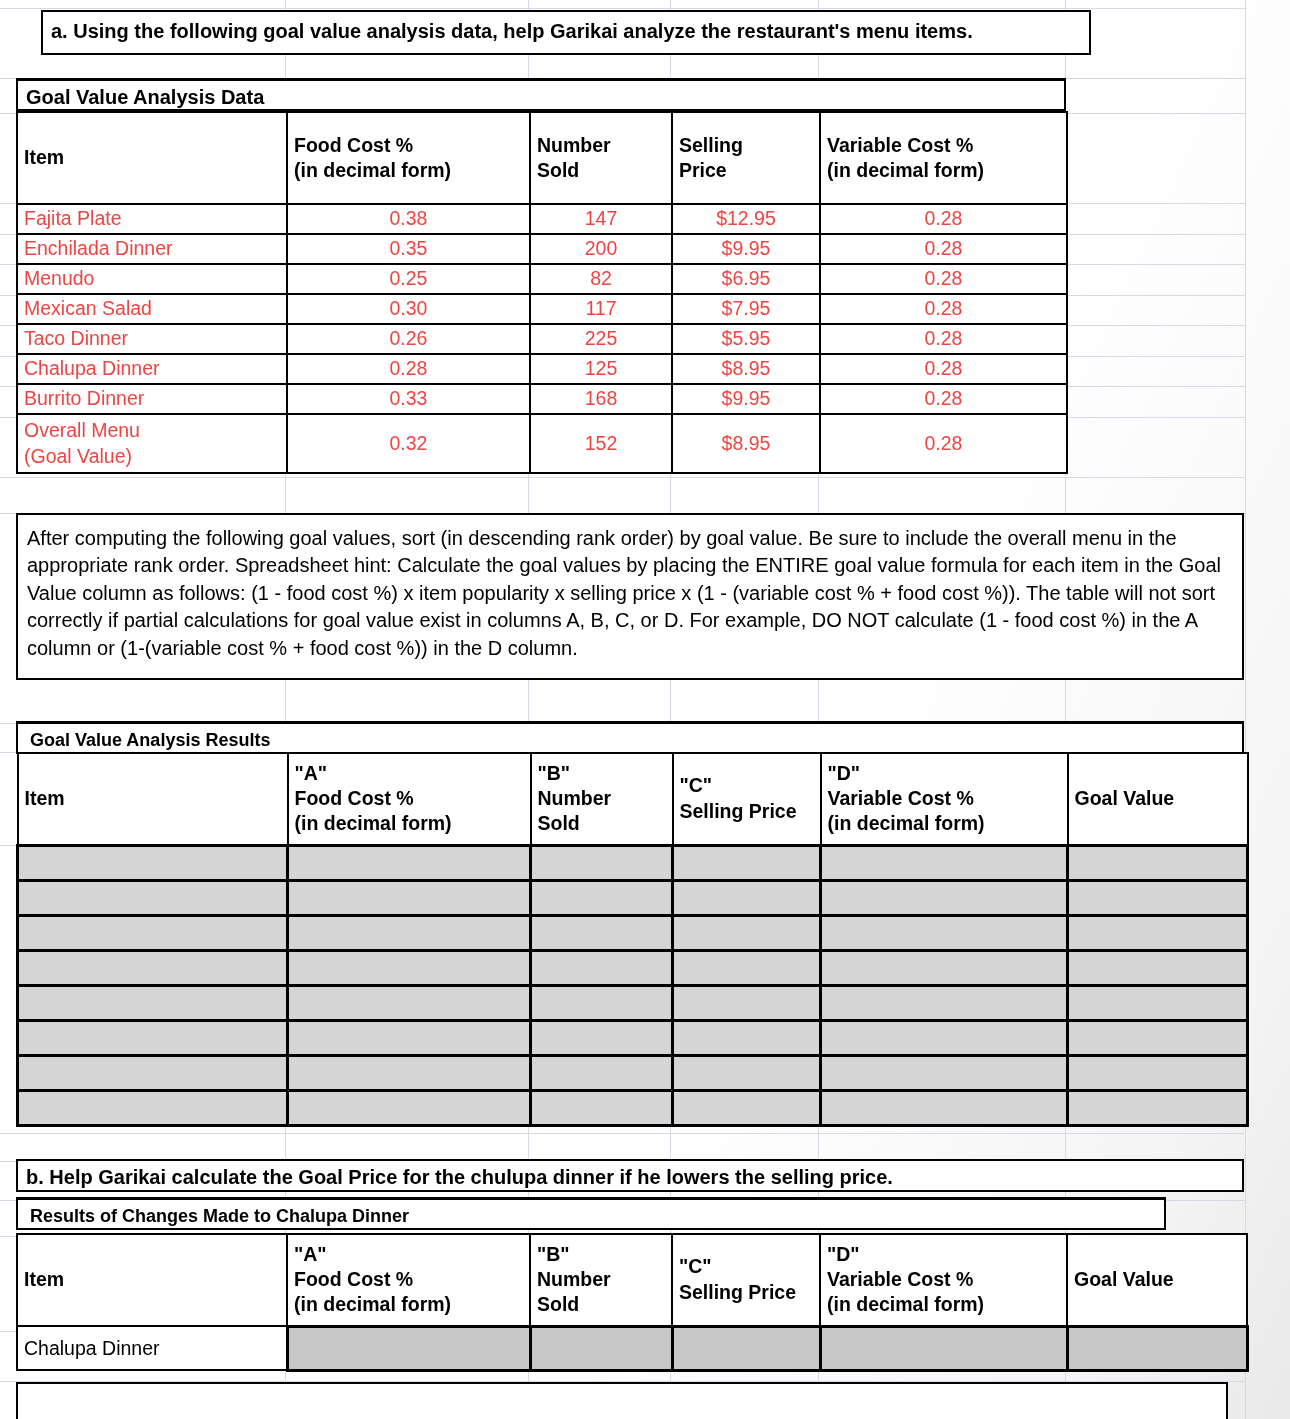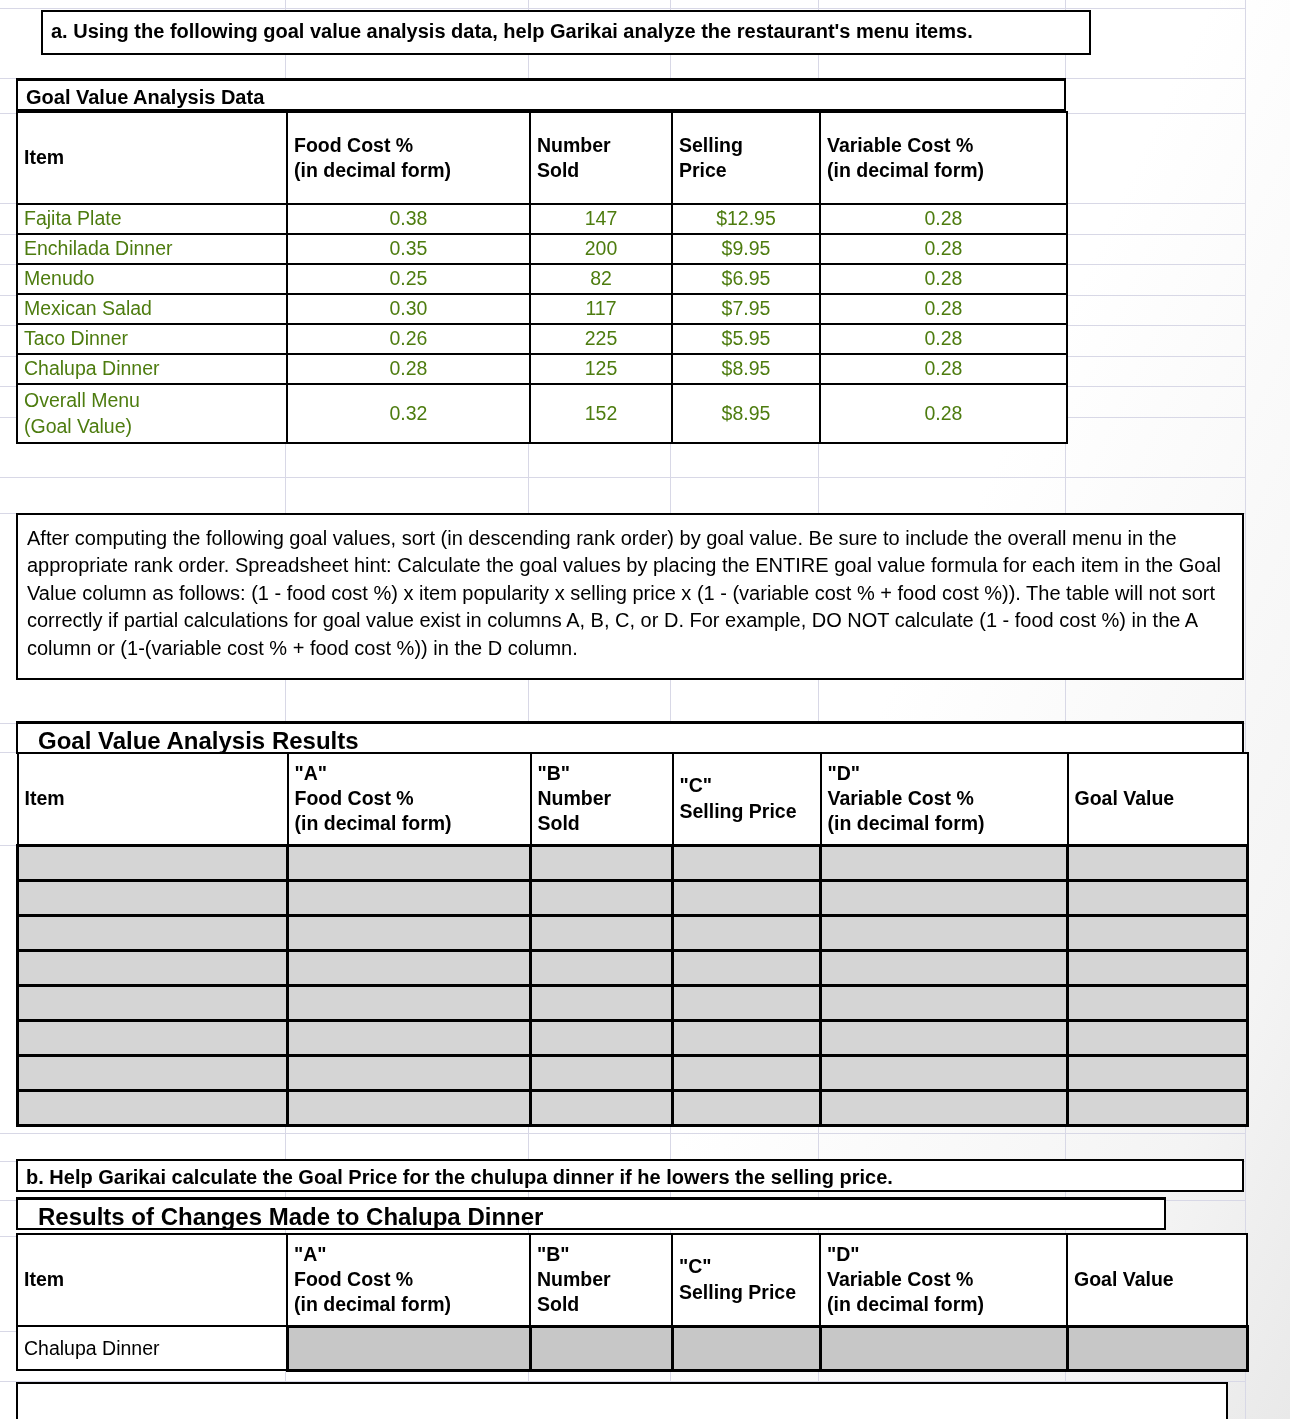--- a/index.html
+++ b/index.html
@@ -56,21 +56,21 @@
     table-layout: fixed;
     background: transparent;
   }
 
   
   .cell {
     border: 2px solid #000;
     padding: 3px 6px;
     font-size: 19.5px;
     line-height: 1.32;
-    color: #4d7c0f;
+    color: #ef4444;
     vertical-align: middle;
     background: #fff;
     box-sizing: border-box;
   }
   .r { text-align: center; }
   .l { text-align: left; }
 
   
   .block {
     position: absolute;
@@ -131,22 +131,22 @@
     font-weight: normal;
     line-height: 1.37;
     background: #fff;
     box-sizing: border-box;
   }
 
   .results-title {
     width: 1228px;
     border: 2px solid #000;
     border-top: 3px solid #000;
-    padding: 4px 20px;
-    font-size: 24px;
+    padding: 4px 12px;
+    font-size: 18px;
     font-weight: bold;
     background: #fff;
     box-sizing: border-box;
     height: 33px;
     line-height: 25px;
   }
 
   
   .gray-cell {
     background: #d5d5d5;
@@ -293,20 +293,27 @@
               <td class="cell r">$5.95</td>
               <td class="cell r">0.28</td>
             </tr>
             <tr class="datarow">
               <td class="cell l">Chalupa Dinner</td>
               <td class="cell r">0.28</td>
               <td class="cell r">125</td>
               <td class="cell r">$8.95</td>
               <td class="cell r">0.28</td>
             </tr>
+            <tr class="datarow">
+              <td class="cell l">Burrito Dinner</td>
+              <td class="cell r">0.33</td>
+              <td class="cell r">168</td>
+              <td class="cell r">$9.95</td>
+              <td class="cell r">0.28</td>
+            </tr>
           </tbody>
         <tbody>
           <tr>
             <td class="cell l" style="height:55px">
               <span style="display:block">Overall Menu</span>
               <span style="display:block">(Goal Value)</span>
             </td>
             <td class="cell r">0.32</td>
             <td class="cell r">152</td>
             <td class="cell r">$8.95</td>

